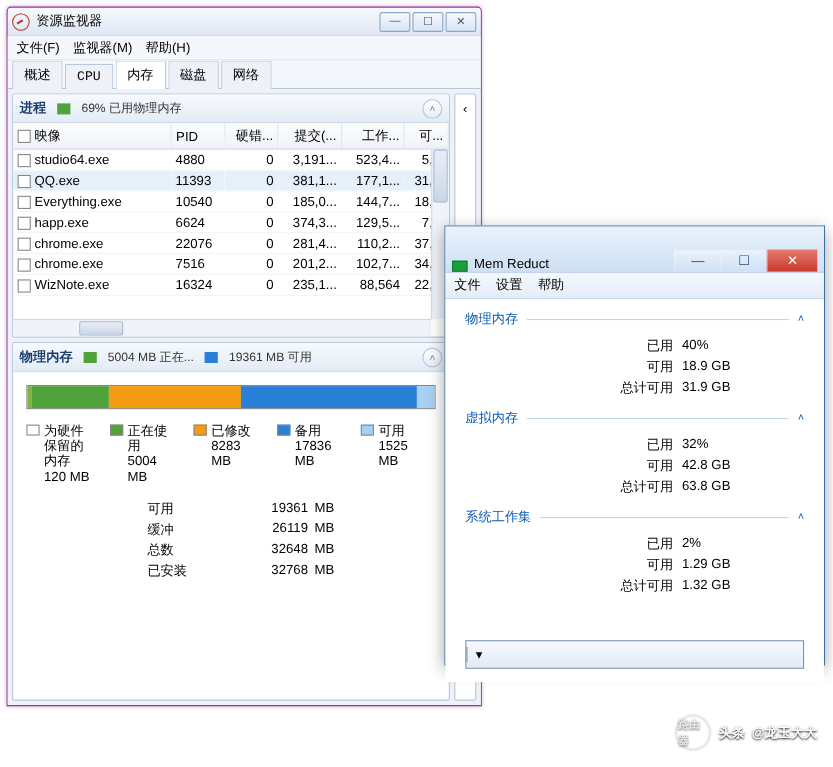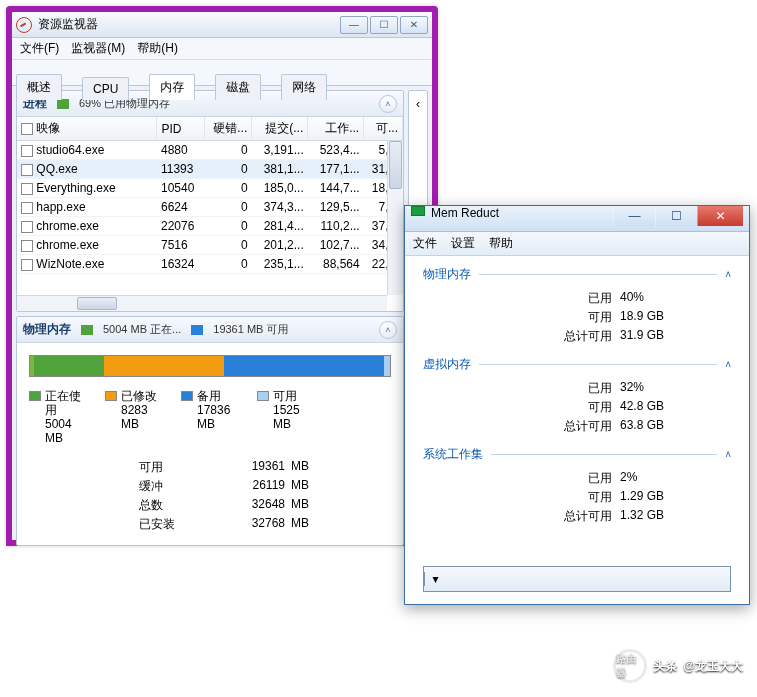--- a/index.html
+++ b/index.html
@@ -1,32 +1,32 @@
 <!DOCTYPE html>
 <html><head>
 <meta charset="utf-8">
 <style>
 * { box-sizing: border-box; margin: 0; padding: 0; font-family: "Microsoft YaHei", "Segoe UI", Tahoma, sans-serif; font-size: 12px; }
 body { background: #fff; width: 757px; height: 697px; position: relative; overflow: hidden; }
 
 
-.rm { position: absolute; left: 6px; top: 6px; width: 432px; height: 540px; background: #fff; border: 6px solid #a21caf; border-radius: 4px 4px 0 0; box-shadow: 0 0 4px rgba(0,0,0,.2); }
+.rm { position: absolute; left: 6px; top: 6px; width: 432px; height: 636px; background: #fff; border: 1px solid #a21caf; border-radius: 4px 4px 0 0; box-shadow: 0 0 4px rgba(0,0,0,.2); }
 .rm-titlebar { height: 26px; background: linear-gradient(#f8fafd,#dde6f3); border-bottom: 1px solid #b8c7db; display: flex; align-items: center; padding: 0 4px; border-radius: 4px 4px 0 0; }
 .rm-icon { width: 16px; height: 16px; border: 1.5px solid #c0392b; border-radius: 50%; position: relative; margin-right: 6px; }
 .rm-icon::after { content:""; position:absolute; left:3px; top:6px; width:6px; height:1.5px; background:#c0392b; transform:rotate(-30deg);}
 .rm-title { flex: 1; }
 .win-btns { display: flex; gap: 2px; }
 .win-btn { width: 28px; height: 18px; border: 1px solid #8fa6c5; background: linear-gradient(#f5f9fe,#d8e4f3); border-radius: 2px; display:flex; align-items:center; justify-content:center; cursor:pointer; font-size:10px; color:#405574;}
 .win-btn.cl { background: linear-gradient(#f5f9fe,#d8e4f3); }
 
 .rm-menu { height: 22px; display:flex; align-items:center; padding:0 8px; gap:12px; border-bottom:1px solid #d8e0ea; background:#f4f7fb; }
 .rm-menu span { cursor:pointer; }
 
 .rm-tabs { height: 26px; display:flex; align-items:flex-end; padding:0 4px; background:#f4f7fb; border-bottom:1px solid #b8c7db;}
-.rm-tab { padding:4px 10px; border:1px solid #b8c7db; border-bottom:none; background:#eef2f8; margin-right:20px; border-radius:2px 2px 0 0; cursor:pointer; position:relative; top:15px;}
+.rm-tab { padding:4px 10px; border:1px solid #b8c7db; border-bottom:none; background:#eef2f8; margin-right:2px; border-radius:2px 2px 0 0; cursor:pointer; position:relative; top:1px;font-family:Liberation Mono, monospace;}
 .rm-tab.active { background:#fff; }
 
 .rm-body { padding:4px; background:#eef2f8; height:calc(100% - 74px); display:flex; gap:4px;}
 .rm-main { flex:1; display:flex; flex-direction:column; gap:4px;}
 .rm-side { width:20px; background:#fff; border:1px solid #b8c7db; border-radius:2px; display:flex; align-items:flex-start; justify-content:center; padding-top:6px; cursor:pointer;}
 
 .panel { background:#fff; border:1px solid #b8c7db; border-radius:2px; }
 .panel-hd { height:26px; background:linear-gradient(#f7fafe,#e3ebf5); border-bottom:1px solid #cbd6e4; display:flex; align-items:center; padding:0 6px; gap:10px;}
 .panel-hd .ttl { font-weight:bold; color:#1a3e6e; }
 .panel-hd .chip { width:12px; height:10px; }
@@ -59,21 +59,21 @@
 .legend { display:flex; gap:16px; margin-bottom:14px; flex-wrap:wrap;}
 .legend .it { display:flex; gap:4px; align-items:flex-start; width:60px;}
 .legend .sw { width:12px; height:10px; border:1px solid #888; margin-top:2px; flex-shrink:0;}
 .legend .lbl { line-height:14px; }
 
 .stats { display:grid; grid-template-columns:60px 80px 30px; gap:2px 6px; margin-left:110px;}
 .stats .r { text-align:right; }
 
 
 .mr { position:absolute; left:404px; top:205px; width:346px; height:400px; background:#fff; border:1px solid #3b6ea5; border-radius:0; box-shadow:0 4px 14px rgba(0,0,0,.35);}
-.mr-titlebar { height:26px; background:linear-gradient(#eaf2fb,#cfe0f4); display:flex; align-items:flex-start; padding:0 6px; border-bottom:1px solid #a8c0de;}
+.mr-titlebar { height:42px; background:linear-gradient(#eaf2fb,#cfe0f4); display:flex; align-items:flex-end; padding:0 6px; border-bottom:1px solid #a8c0de;}
 .mr-icon { width:14px; height:10px; background:#1a9e3e; margin-right:6px; border:1px solid #0d7a2b;}
 .mr-title { flex:1; }
 .mr-btns { display:flex; }
 .mr-btn { width:42px; height:20px; display:flex; align-items:center; justify-content:center; border-left:1px solid rgba(255,255,255,.4); cursor:pointer;}
 .mr-btn.min,.mr-btn.max { background:linear-gradient(#eaf2fb,#cfe0f4); color:#2a4e7a;}
 .mr-btn.close { background:linear-gradient(#e67a6f,#c83a2c); color:#fff; width:46px;}
 
 .mr-menu { height:24px; background:linear-gradient(#f4f8fd,#e4edf7); border-bottom:1px solid #c3d3e7; display:flex; align-items:center; padding:0 8px; gap:14px;}
 .mr-menu span { cursor:pointer; }
 
@@ -227,20 +227,24 @@
         </div>
         <div class="mem-body">
           <div class="membar">
             <div class="mb-hw"></div>
             <div class="mb-use"></div>
             <div class="mb-mod"></div>
             <div class="mb-stb"></div>
             <div class="mb-free"></div>
           </div>
           <div class="legend" id="legend">
+              <div class="it">
+                <span class="sw" style="background:#ffffff"></span>
+                <span class="lbl">为硬件保留的内存<br>120 MB</span>
+              </div>
               <div class="it">
                 <span class="sw" style="background:#4fa33a"></span>
                 <span class="lbl">正在使用<br>5004 MB</span>
               </div>
               <div class="it">
                 <span class="sw" style="background:#f39c12"></span>
                 <span class="lbl">已修改<br>8283 MB</span>
               </div>
               <div class="it">
                 <span class="sw" style="background:#2980d9"></span>

